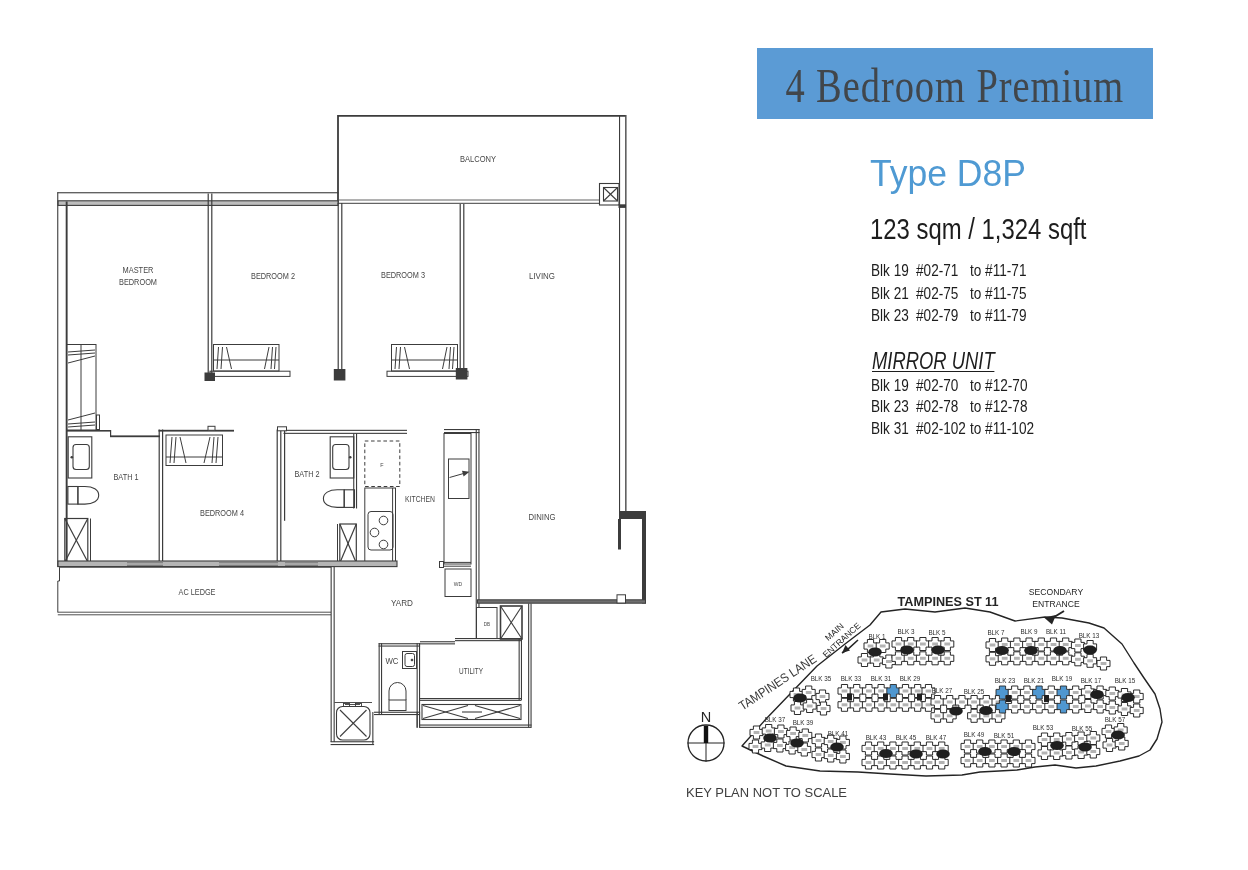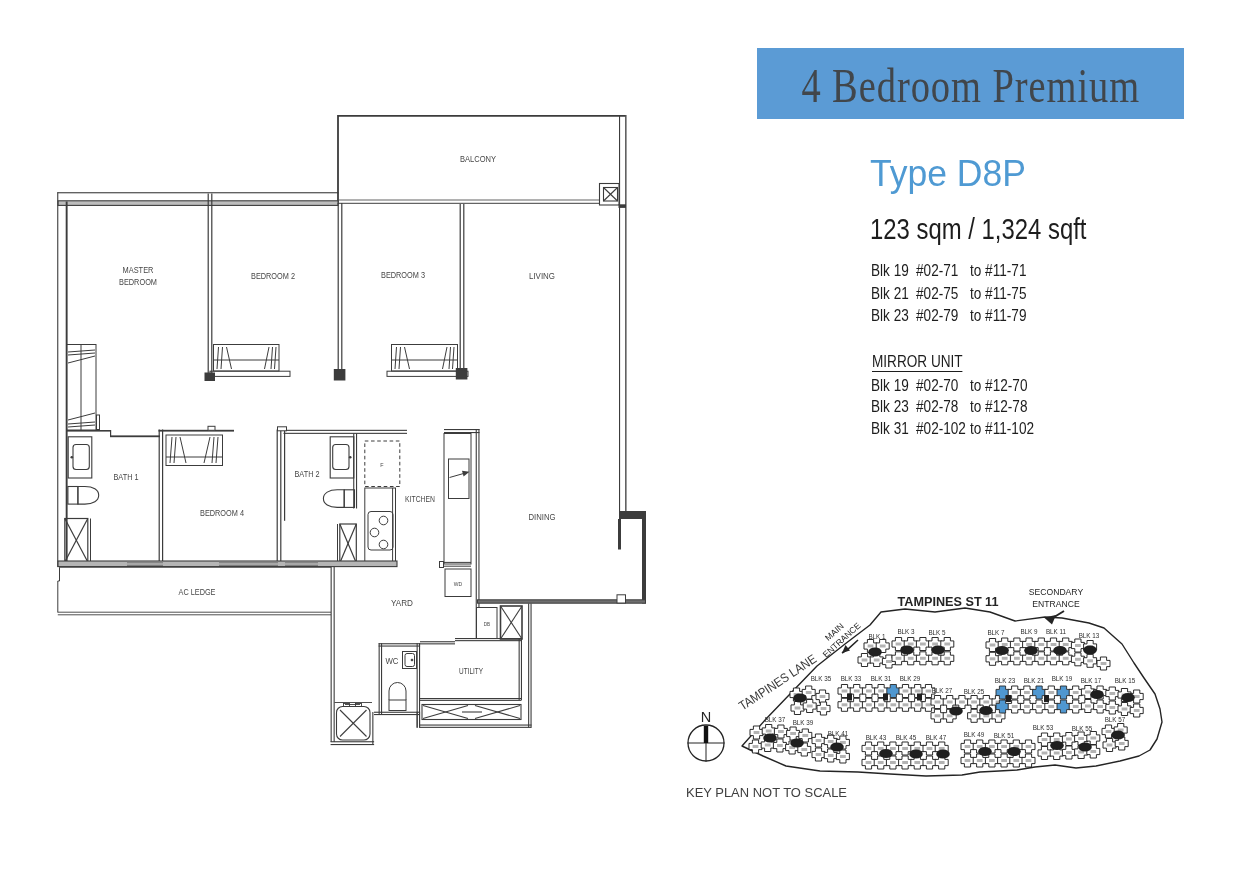--- a/index.html
+++ b/index.html
@@ -1,25 +1,25 @@
 <!DOCTYPE html>
 <html><head>
 <meta charset="utf-8">
 <style>
   html,body{margin:0;padding:0;background:#ffffff;}
   body{width:1248px;height:870px;position:relative;font-family:"Liberation Sans",sans-serif;overflow:hidden;}
   .abs{position:absolute;}
-  #titlebox{left:757px;top:48px;width:427px;height:71px;background:#5b9bd5;display:flex;align-items:center;justify-content:center;}
+  #titlebox{left:757px;top:48px;width:396px;height:71px;background:#5b9bd5;display:flex;align-items:center;justify-content:center;}
   #titlebox span{font-family:"Liberation Serif",serif;font-size:49px;color:#41464b;letter-spacing:1.2px;transform:scaleX(0.785);white-space:nowrap;position:relative;top:2px;}
   #typed8p{left:870px;top:154.5px;font-size:37px;line-height:37px;color:#4f9ad3;transform:scaleX(0.96);transform-origin:0 0;white-space:nowrap;}
   #sqm{left:870px;top:214px;font-size:29.5px;line-height:30px;color:#1d1d1d;transform:scaleX(0.81);transform-origin:0 0;white-space:nowrap;}
   .blkrow{left:871px;height:18px;font-size:17px;line-height:17px;color:#1d1d1d;white-space:nowrap;width:220px;}
   .blkrow b{font-weight:normal;position:absolute;transform:scaleX(0.8);transform-origin:0 0;}
   .c1{left:0px;} .c2{left:45px;} .c3{left:99px;}
-  #mirror{left:872px;top:352.5px;font-size:17px;line-height:17px;color:#1d1d1d;}
+  #mirror{left:872px;top:352.5px;font-size:23px;line-height:17px;color:#1d1d1d;font-style:italic;}
   #mirror span{display:inline-block;transform:scaleX(0.8);transform-origin:0 0;border-bottom:1.2px solid #1d1d1d;padding-bottom:1.5px;}
 </style>
 </head>
 <body>
 
 <div class="abs" id="titlebox">
     <span>4 Bedroom Premium</span>
   </div>
 
 <div class="abs" id="typed8p">Type D8P</div>

